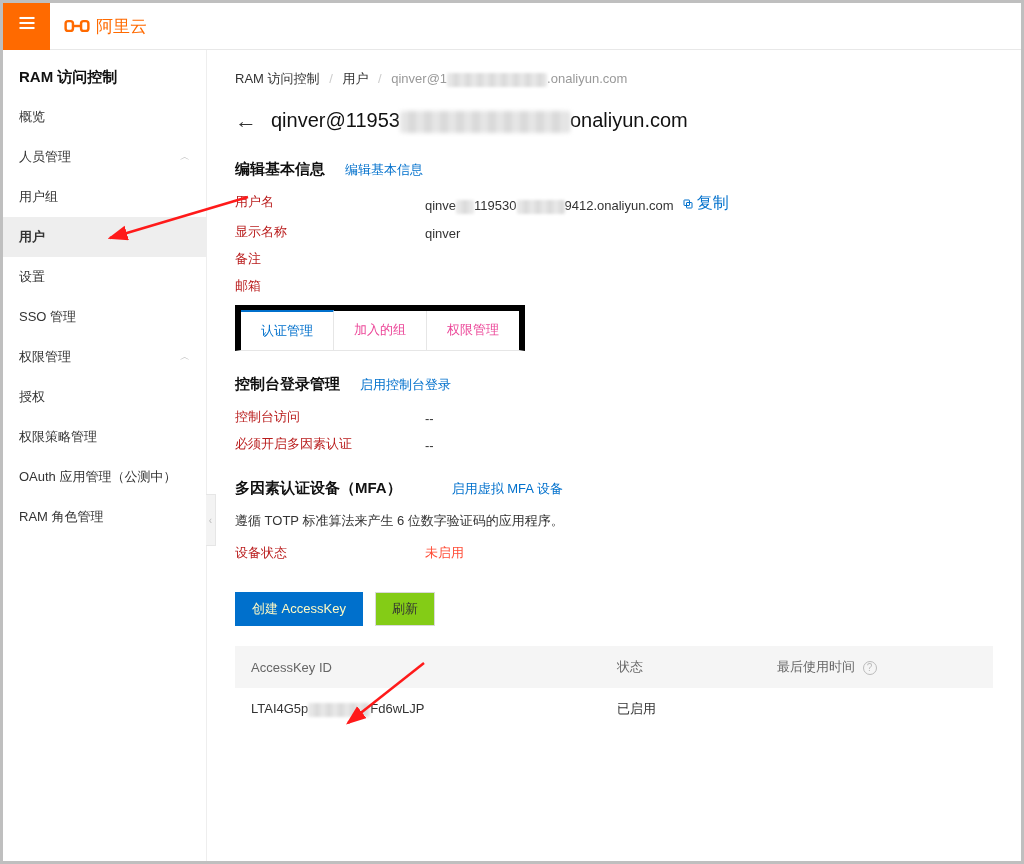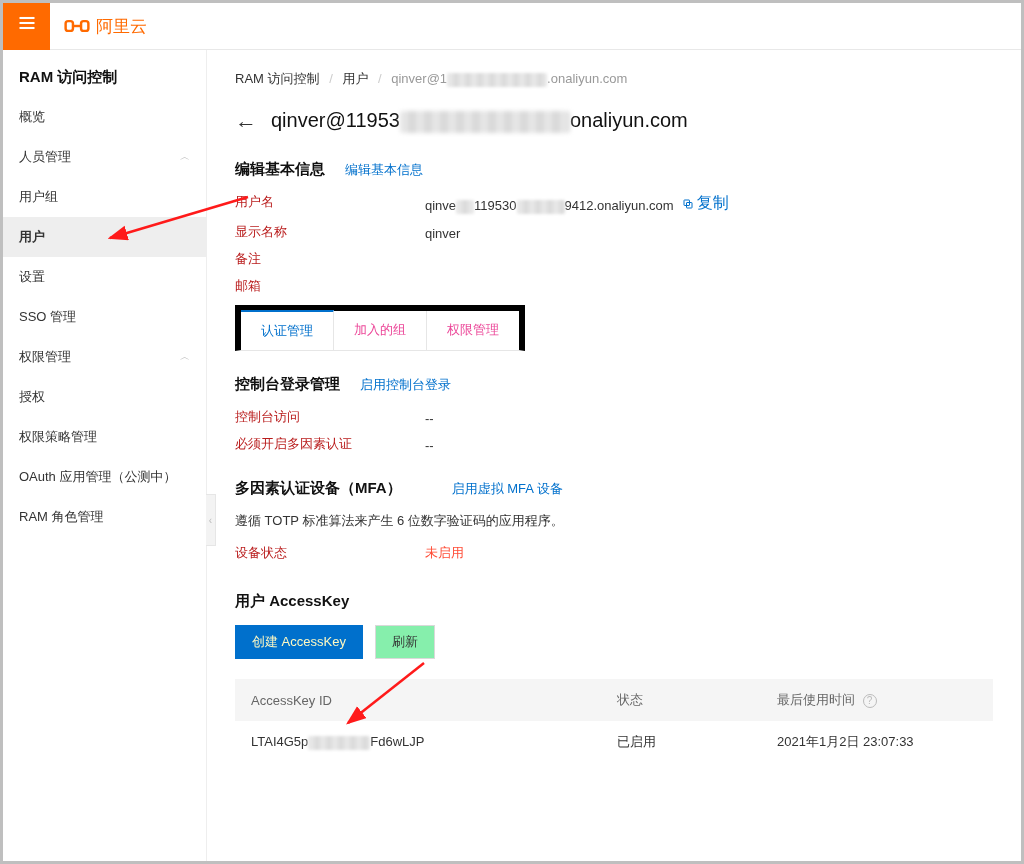--- a/index.html
+++ b/index.html
@@ -140,21 +140,21 @@
   .tab.active {
     color: #0070cc;
     border-top: 2px solid #0070cc;
     margin-top: -1px;
     background:#fff;
   }
   
   .btn-row { display:flex; gap:12px; margin-bottom:20px;}
   .btn {
     padding: 7px 16px; font-size: 13px; cursor: pointer;
-    border: 1px solid #d9d9d9; background:#86efac; color:#333;
+    border: 1px solid #d9d9d9; background:#84cc16; color:#333;
   }
   .btn.primary { background:#0070cc; color:#fef9c3; border-color:#0070cc;}
   .desc { font-size:13px; color:#333; margin-bottom:14px;}
   .status-off { color:#ff4d37; }
   
   .ak-table-head, .ak-row {
     display:grid;
     grid-template-columns: 1fr 160px 200px;
     align-items:center;
     padding: 12px 16px;
@@ -316,41 +316,37 @@
       <div class="section-head">
         <h3>多因素认证设备（MFA）</h3>
         <span class="link" style="margin-left:30px;">启用虚拟 MFA 设备</span>
       </div>
       <div class="desc">遵循 TOTP 标准算法来产生 6 位数字验证码的应用程序。</div>
       <div class="info-row" style="margin-bottom:30px;">
         <div class="info-label">设备状态</div>
         <div class="info-value status-off">未启用</div>
       </div>
 
-      <div class="section-head">
-        <h3>用户 AccessKey</h3>
-      </div>
       <div class="btn-row">
         <button class="btn primary">创建 AccessKey</button>
         <button class="btn">刷新</button>
       </div>
       <div class="ak-table-head">
         <div>AccessKey ID</div>
         <div>状态</div>
         <div>
           <span>最后使用时间</span>
           <span class="help-icon">?</span>
         </div>
       </div>
       <div class="ak-row">
         <div>
           <span>LTAI4G5p</span><span class="blur-small" style="width:62px;"></span><span>Fd6wLJP</span>
         </div>
         <div>已启用</div>
-        <div>2021年1月2日 23:07:33</div>
       </div>
     </div>
   </div>
 </div>
 
 <svg class="anno-svg" width="1024" height="864">
   <defs>
     <marker id="arrowhead" markerWidth="8" markerHeight="8" refX="7" refY="3" orient="auto">
       <polygon points="0 0, 8 3, 0 6" fill="#ff1a1a"></polygon>
     </marker>

